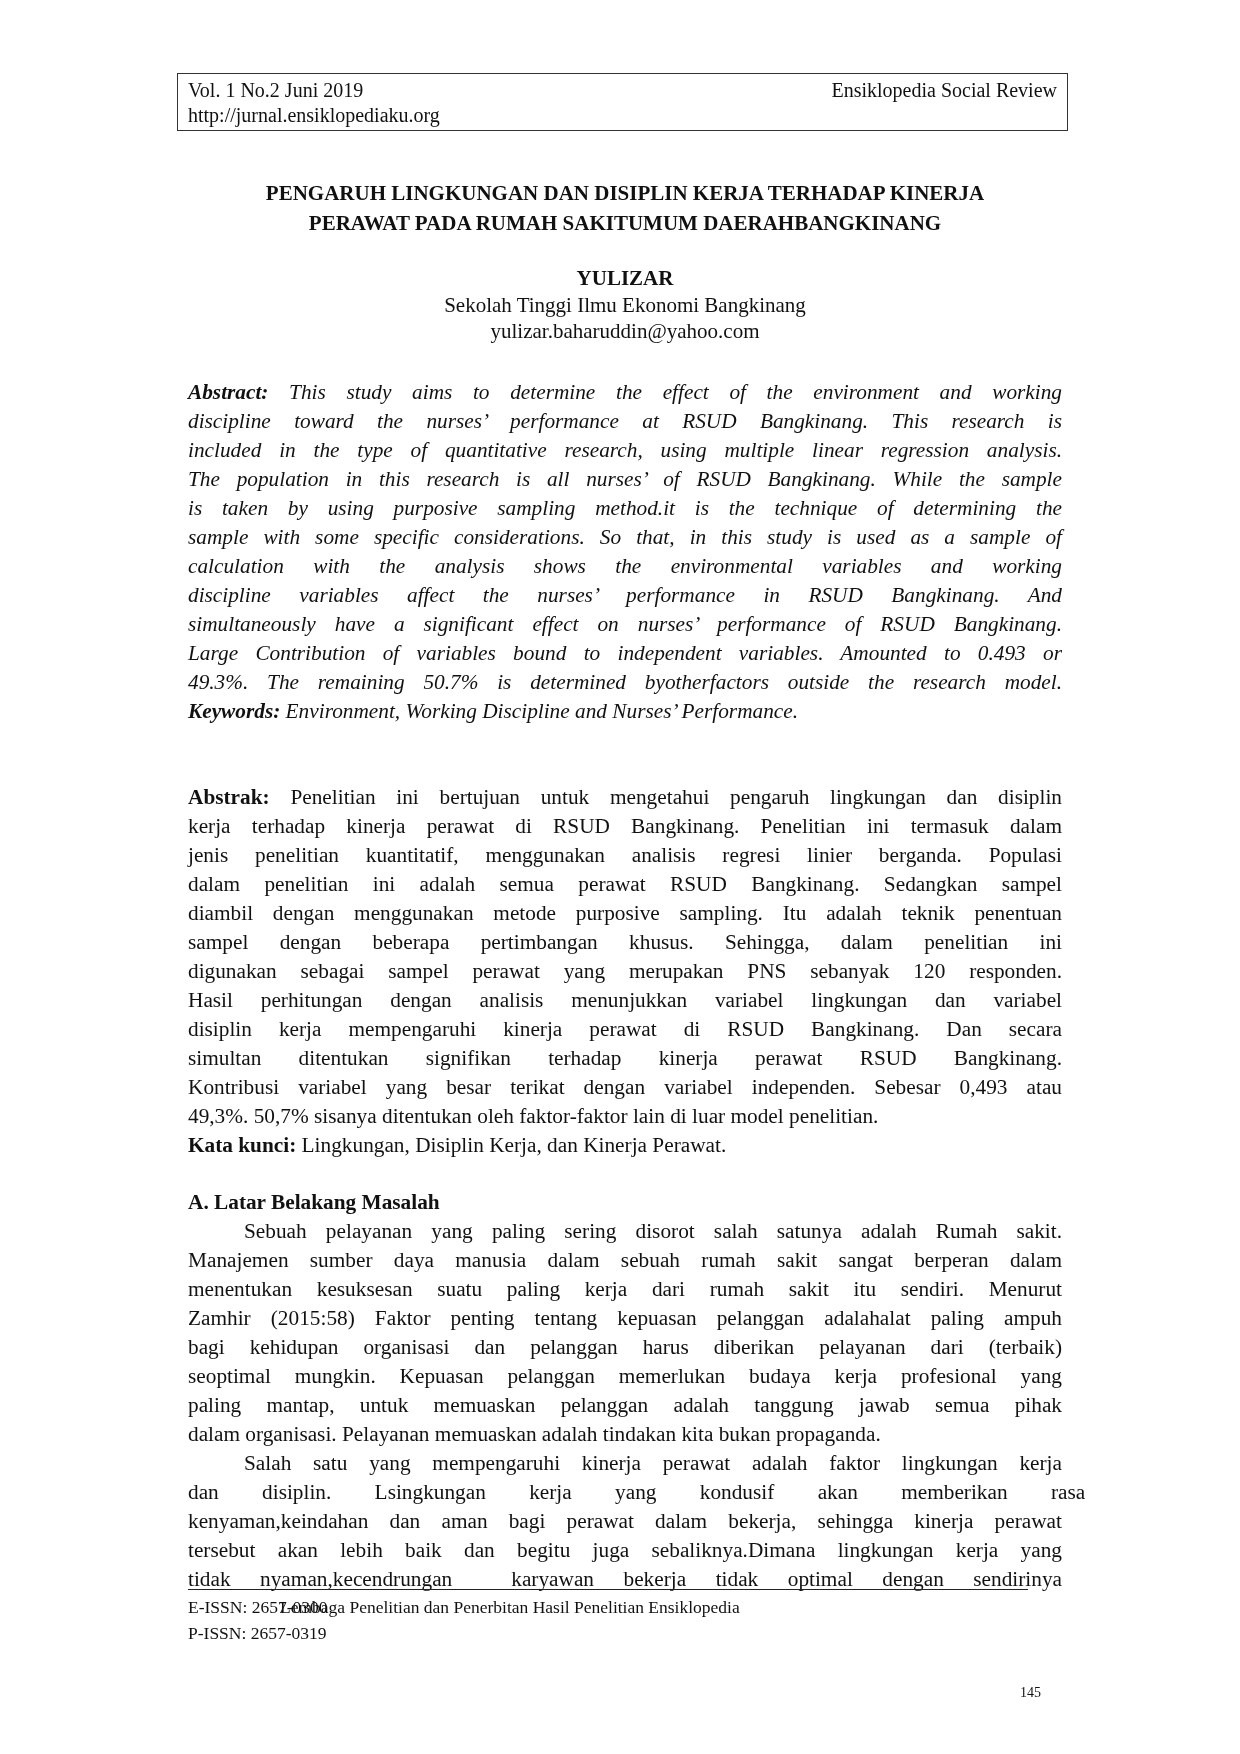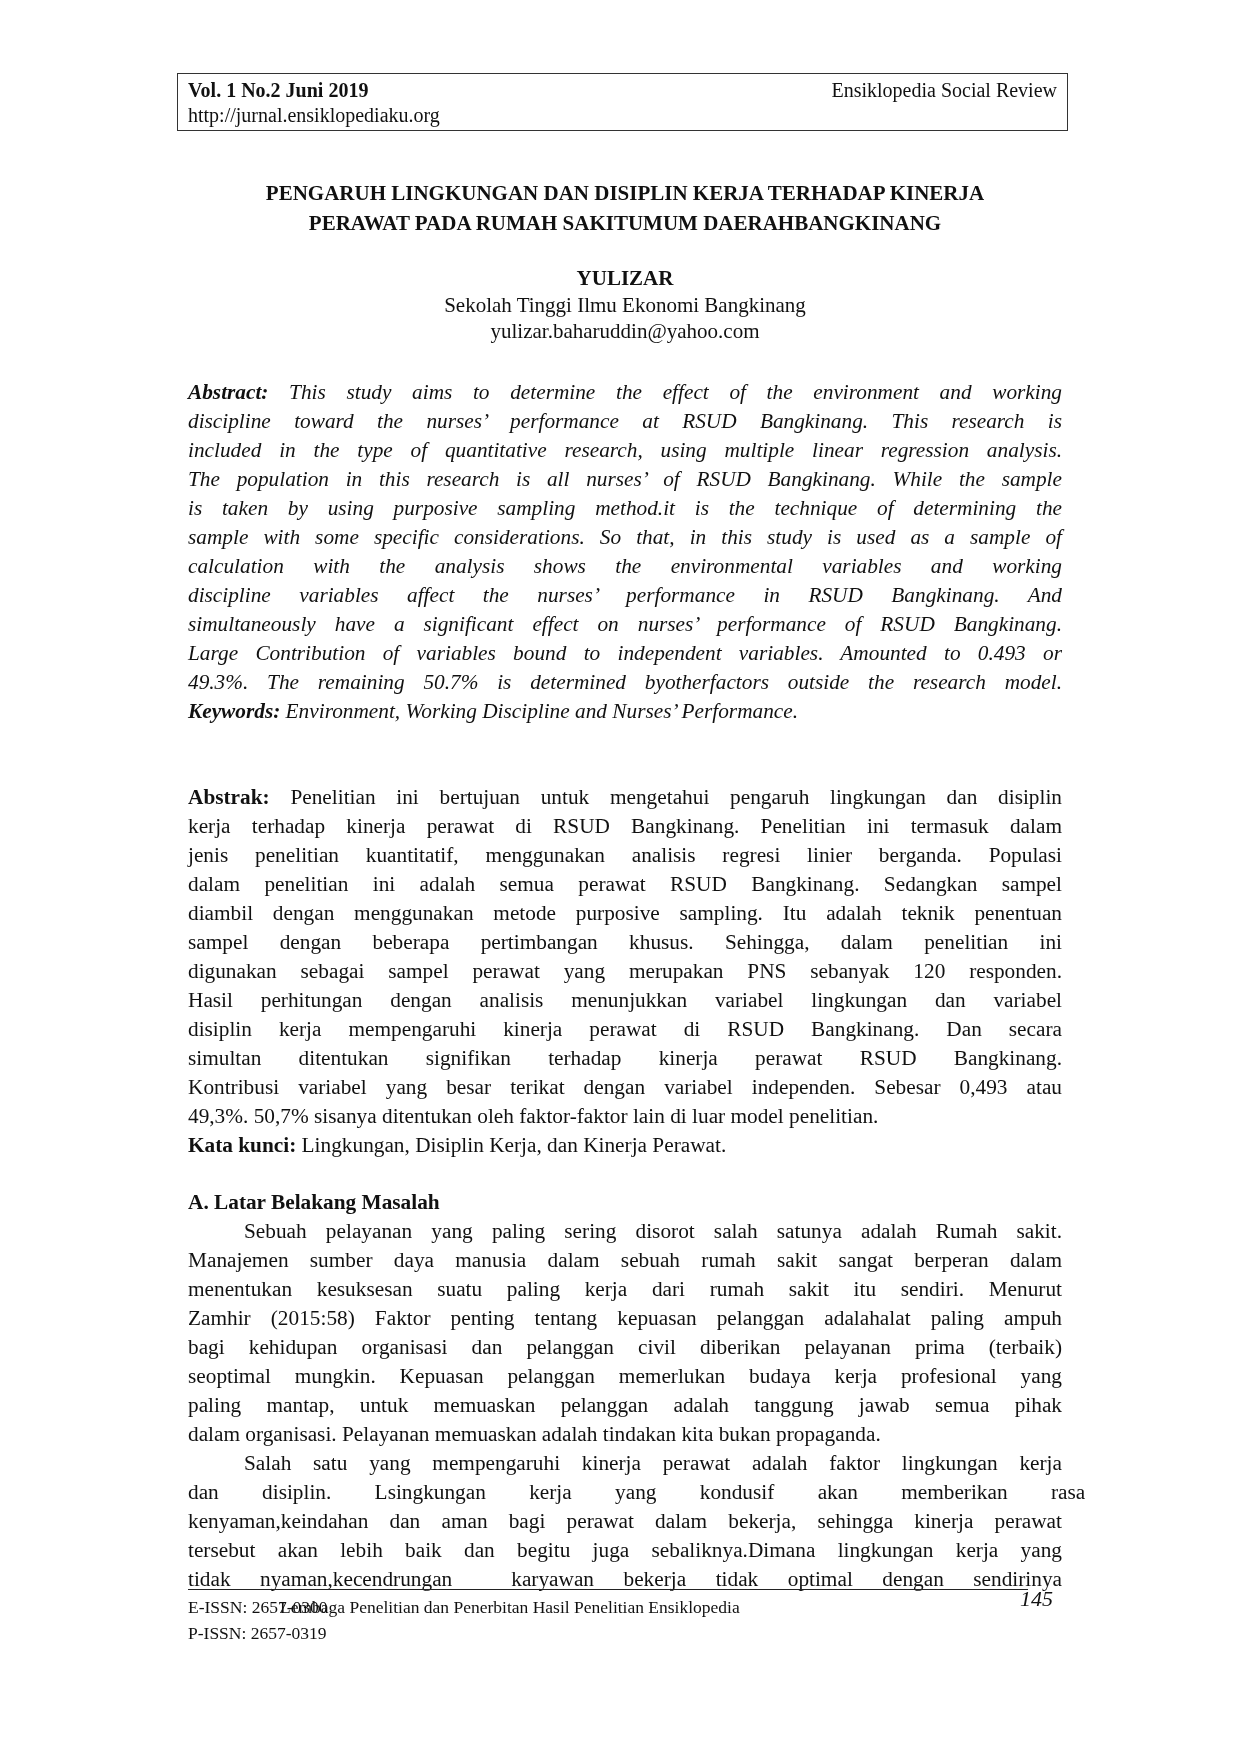--- a/index.html
+++ b/index.html
@@ -13,27 +13,27 @@
   .author { left: 188px; width: 874px; top: 265px; text-align: center; font-weight: bold; font-size: 21px; line-height: 26px; }
   .aff { left: 188px; width: 874px; top: 292px; text-align: center; font-size: 21px; line-height: 26px; }
   .body-block { left: 188px; width: 874px; font-size: 21.3px; line-height: 29px; text-align: justify; }
   .ital { font-style: italic; }
   .line { display: block; text-align: justify; text-align-last: justify; white-space: nowrap; overflow: visible; }
   .line.last { text-align-last: left; }
   .indent { padding-left: 56px; }
   .heading { font-weight: bold; }
   .footer-rule { left: 188px; top: 1589px; width: 840px; height: 0; border-top: 1.5px solid #222; }
   .footer { font-size: 17.5px; line-height: 26px; }
-  .pagenum { left: 1020px; top: 1586px; font-size: 22px; line-height: 26px; font-style: italic; }
+  .pagenum { left: 1020px; top: 1680px; font-size: 14px; line-height: 26px; }
 </style>
 </head>
 <body>
 
 <div class="abs hdr-box">
-  <span class="hdr-line" style="top:4px;font-weight:bold;">Vol. 1 No.2 Juni 2019</span>
+  <span class="hdr-line" style="top:4px;">Vol. 1 No.2 Juni 2019</span>
   <span class="hdr-line" style="top:29px;">http://jurnal.ensiklopediaku.org</span>
   <span class="hdr-right">Ensiklopedia Social Review</span>
 </div>
 
 <div class="abs title">
   <div>PENGARUH LINGKUNGAN DAN DISIPLIN KERJA TERHADAP KINERJA</div>
   <div>PERAWAT PADA RUMAH SAKITUMUM DAERAHBANGKINANG</div>
 </div>
 
 <div class="abs author">YULIZAR</div>
@@ -72,21 +72,21 @@
   <span class="line last">49,3%. 50,7% sisanya ditentukan oleh faktor-faktor lain di luar model penelitian.</span>
   <span class="line last"><b>Kata kunci:</b><span> Lingkungan, Disiplin Kerja, dan Kinerja Perawat.</span></span>
 </div>
 
 <div class="abs body-block" style="top:1188px;">
   <span class="line last heading">A. Latar Belakang Masalah</span>
   <span class="line indent">Sebuah pelayanan yang paling sering disorot salah satunya adalah Rumah sakit.</span>
   <span class="line">Manajemen sumber daya manusia dalam sebuah rumah sakit sangat berperan dalam</span>
   <span class="line">menentukan kesuksesan suatu paling kerja dari rumah sakit itu sendiri. Menurut</span>
   <span class="line">Zamhir (2015:58) Faktor penting tentang kepuasan pelanggan adalahalat paling ampuh</span>
-  <span class="line">bagi kehidupan organisasi dan pelanggan civil diberikan pelayanan prima (terbaik)</span>
+  <span class="line">bagi kehidupan organisasi dan pelanggan harus diberikan pelayanan dari (terbaik)</span>
   <span class="line">seoptimal mungkin. Kepuasan pelanggan memerlukan budaya kerja profesional yang</span>
   <span class="line">paling mantap, untuk memuaskan pelanggan adalah tanggung jawab semua pihak</span>
   <span class="line last">dalam organisasi. Pelayanan memuaskan adalah tindakan kita bukan propaganda.</span>
   <span class="line indent">Salah satu yang mempengaruhi kinerja perawat adalah faktor lingkungan kerja</span>
   <span class="line" style="word-spacing:38px;">dan disiplin. Lsingkungan kerja yang kondusif akan memberikan rasa</span>
   <span class="line">kenyaman,keindahan dan aman bagi perawat dalam bekerja, sehingga kinerja perawat</span>
   <span class="line">tersebut akan lebih baik dan begitu juga sebaliknya.Dimana lingkungan kerja yang</span>
   <span class="line" style="white-space:pre;">tidak nyaman,kecendrungan  karyawan bekerja tidak optimal dengan sendirinya</span>
 </div>
 

